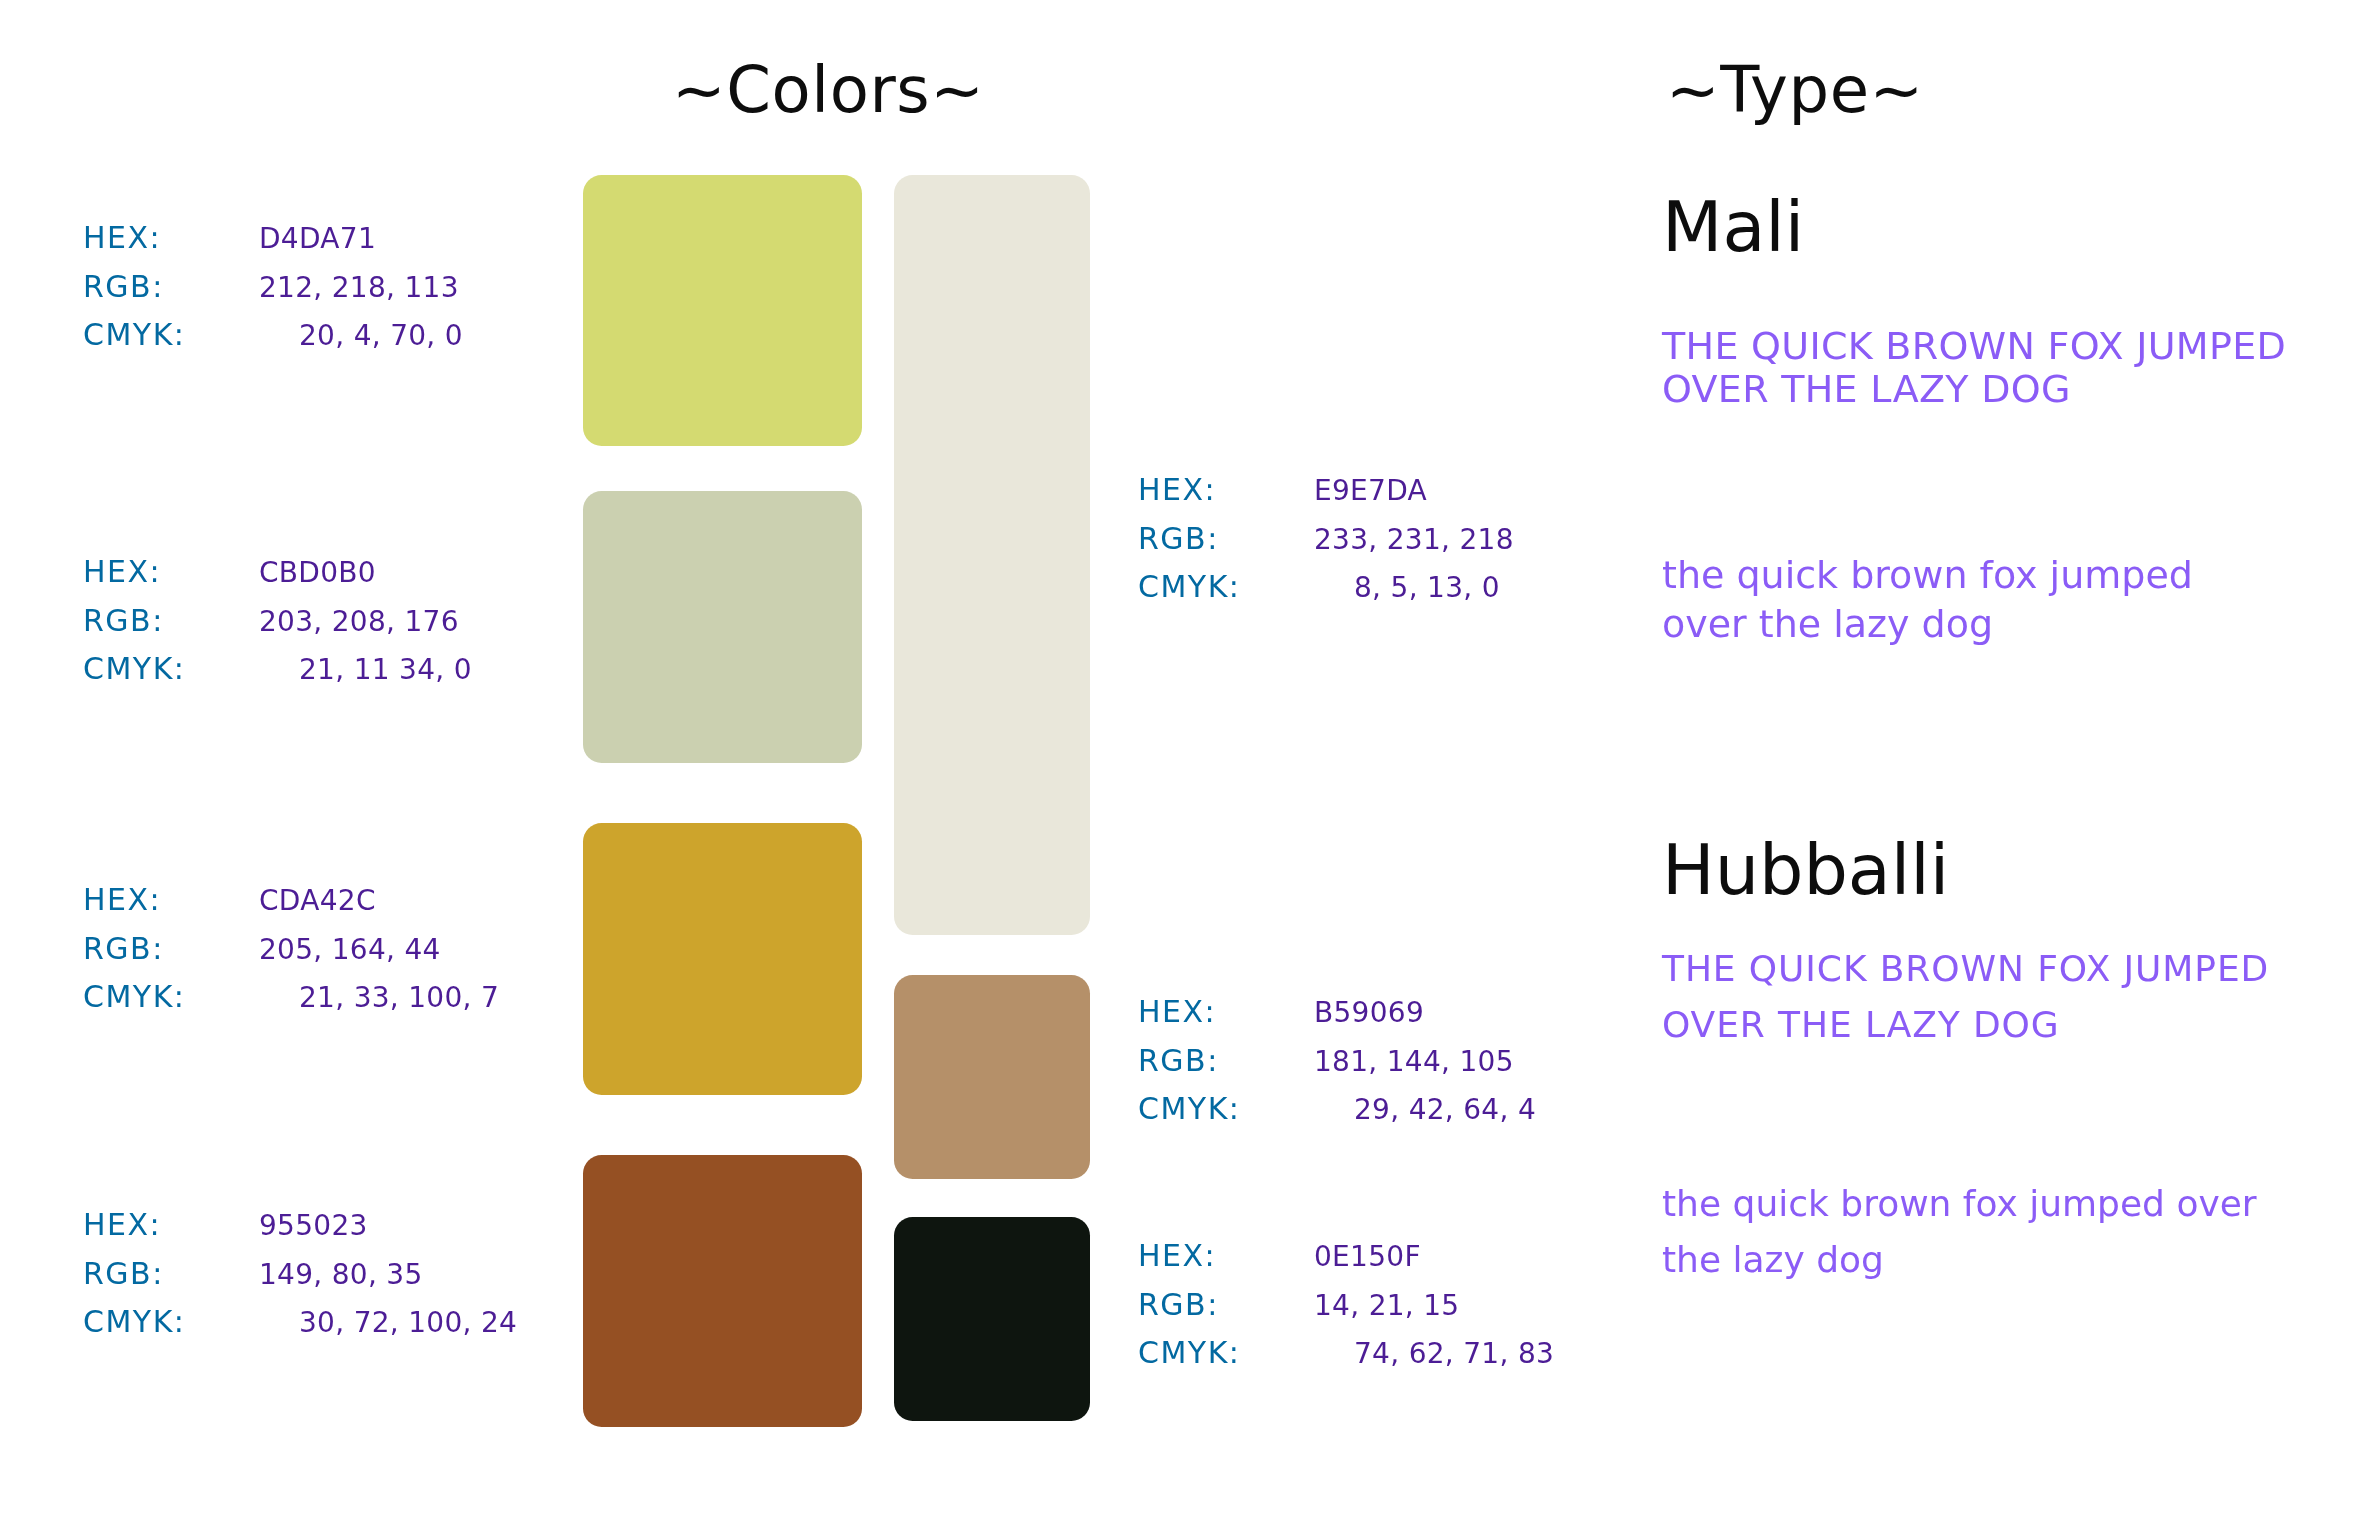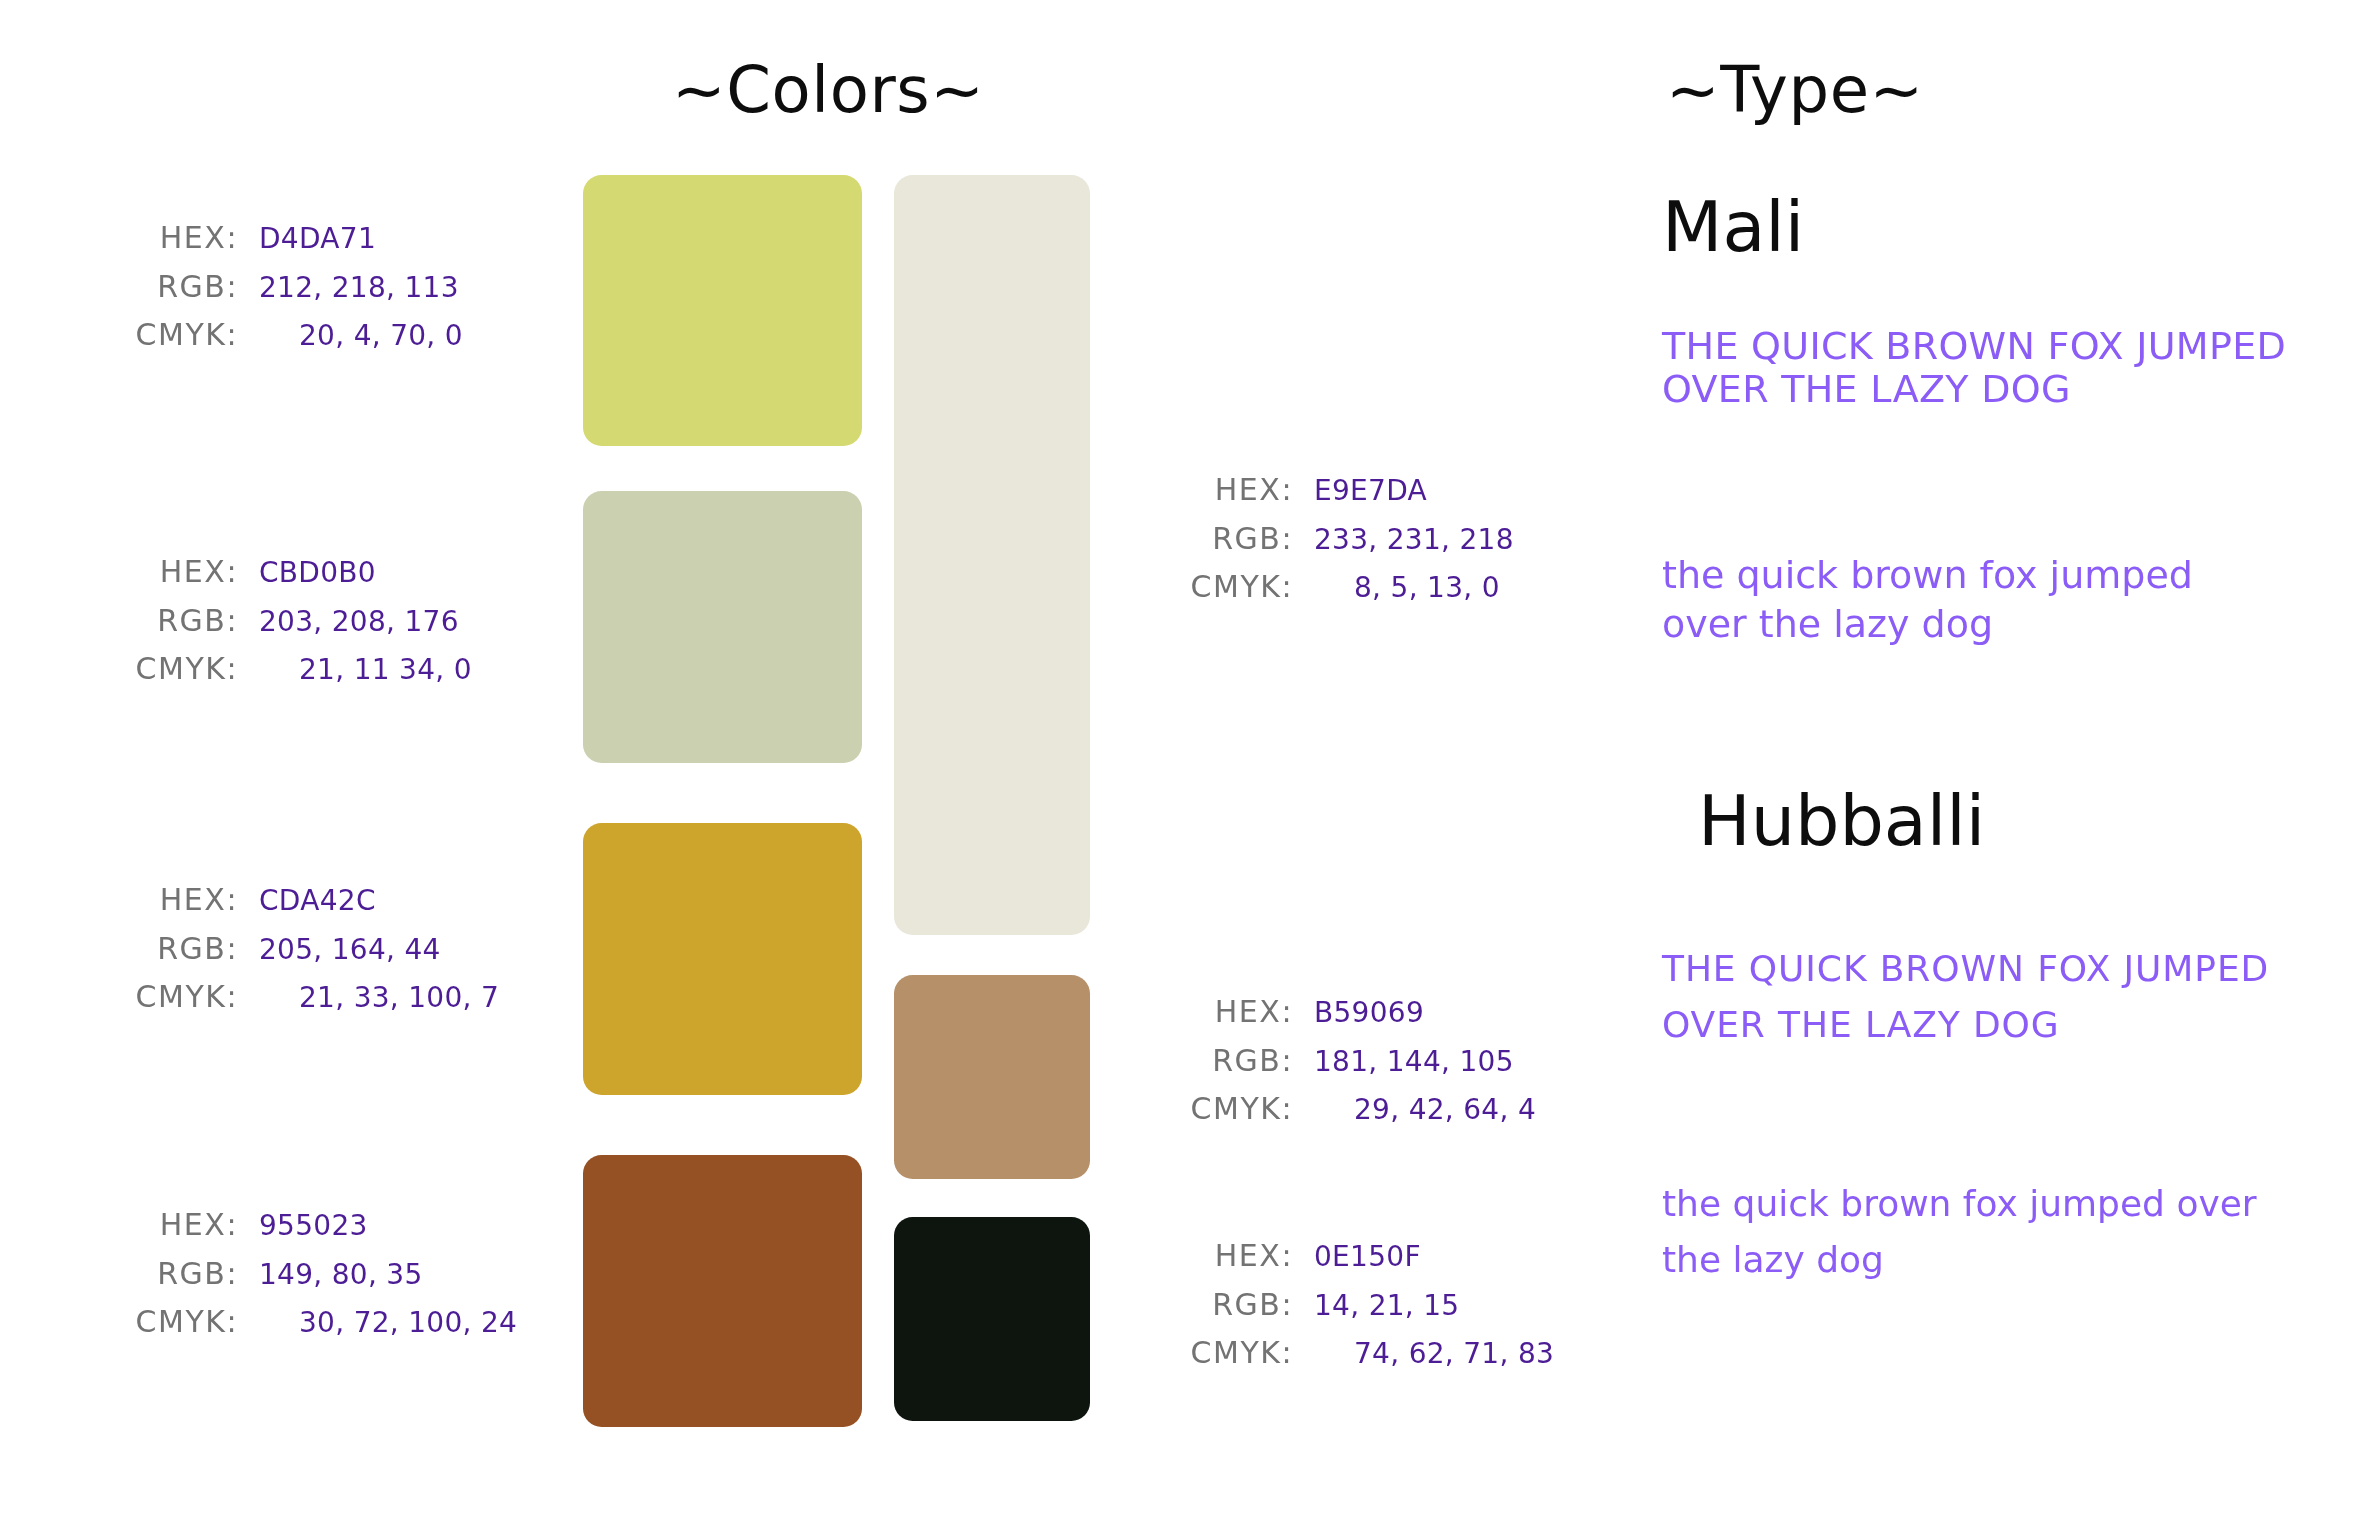--- a/index.html
+++ b/index.html
@@ -49,23 +49,22 @@
     display: flex;
     align-items: baseline;
     margin-bottom: 13.6px;
     white-space: nowrap;
   }
   .info-row:last-child { margin-bottom: 0; gap: 40px; }
 
   .info-label {
     font-family: "DejaVu Sans", sans-serif;
     font-size: 30px;
-    color: #737373;
+    color: #0369a1;
     letter-spacing: 1.5px;
-    text-align: right;
     flex: 0 0 auto;
   }
   .info-value {
     font-family: "DejaVu Sans", sans-serif;
     font-size: 28px;
     color: #4c1d95;
     letter-spacing: 0.3px;
     flex: 0 0 auto;
   }
 
@@ -242,20 +241,20 @@
 <div id="type-section">
 
   <div class="section-heading" id="type-heading" style="left:56px; top:53px;">~Type~</div>
 
   <div class="font-name" style="left:52px; top:186px;">Mali</div>
 
   <div class="specimen specimen-upper-mali" style="left:52px; top:325px;">THE QUICK BROWN FOX JUMPED OVER THE LAZY DOG</div>
 
   <div class="specimen specimen-lower-mali" style="left:52px; top:551px;">the quick brown fox jumped over the lazy dog</div>
 
-  <div class="font-name" style="left:52px; top:780px;margin-left:36px;">Hubballi</div>
+  <div class="font-name" style="left:52px; top:829px;">Hubballi</div>
 
   <div class="specimen specimen-upper-hub" style="left:52px; top:941px;">THE QUICK BROWN FOX JUMPED OVER THE LAZY DOG</div>
 
   <div class="specimen specimen-lower-hub" style="left:52px; top:1176px;">the quick brown fox jumped over the lazy dog</div>
 
 </div>
 
 
 </body></html>

